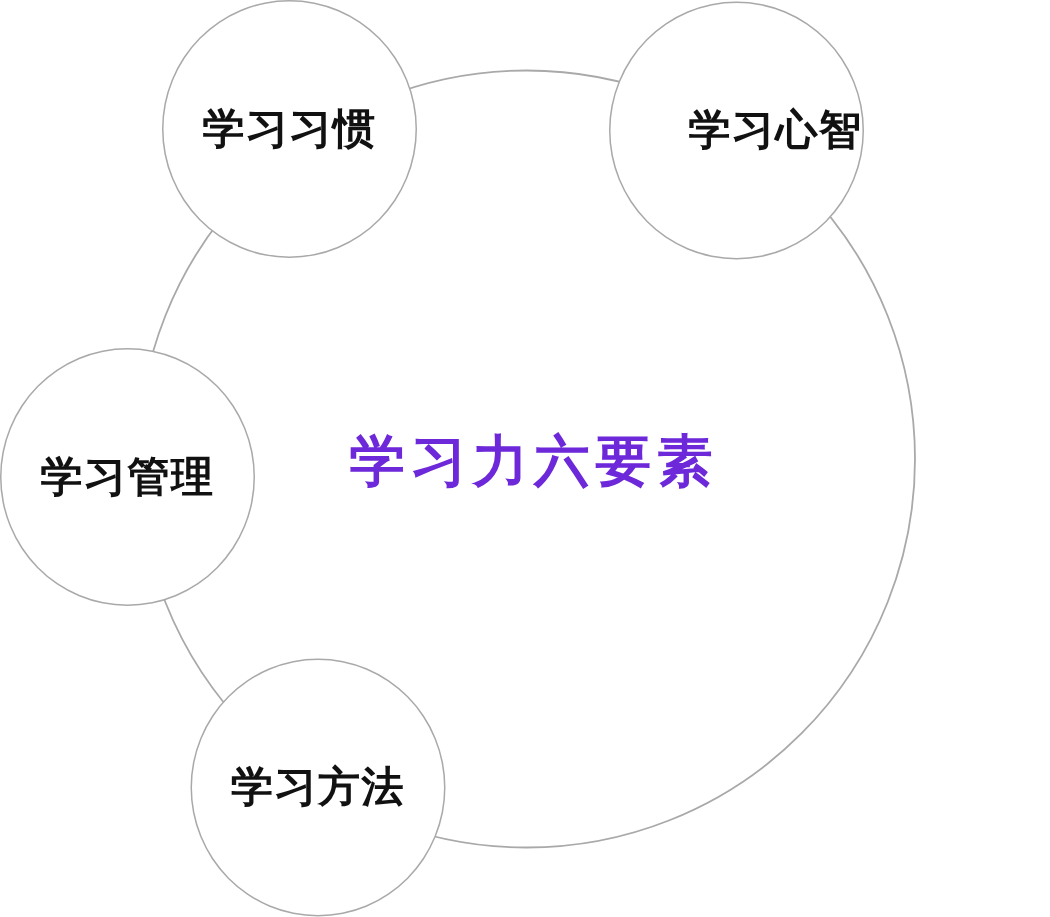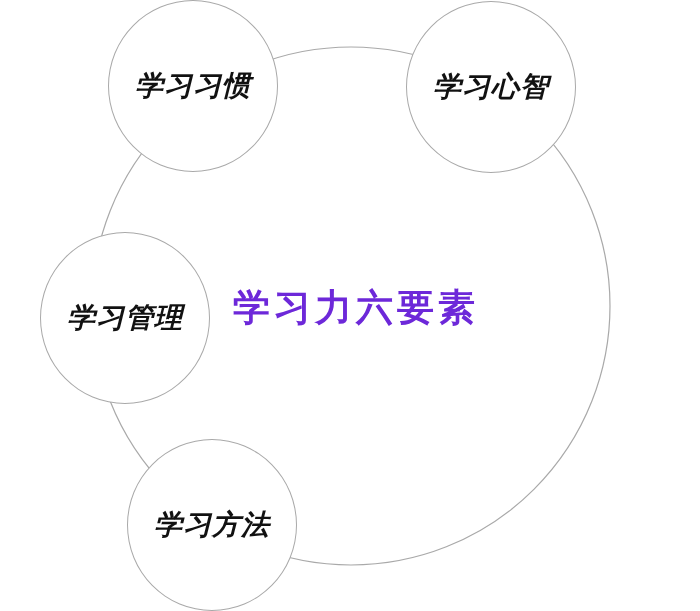--- a/index.html
+++ b/index.html
@@ -6,21 +6,21 @@
     body { width: 700px; height: 611px; overflow: hidden; position: relative; }
     .stage { position: absolute; left: 0; top: 0; width: 700px; height: 611px; }
     svg.ring { position: absolute; left: 0; top: 0; }
     .node {
       position: absolute;
       width: 170px; height: 172px;
       border-radius: 50%;
       border: 1px solid #a9a9a9;
       background: #ffffff;
       box-sizing: border-box;
-      display: flex; align-items: center; justify-content: center; font-style: italic;
+      display: flex; align-items: center; justify-content: center;
     }
     .node-label {
       font-family: "DejaVu Sans", sans-serif;
       font-weight: bold;
       font-size: 28px;
       letter-spacing: 1px;
       color: #111111;
       white-space: nowrap;
     }
     .center-title {
@@ -43,26 +43,26 @@
   <svg class="ring" width="700" height="611" viewBox="0 0 700 611">
     <circle cx="351" cy="306" r="259" fill="none" stroke="#a9a9a9" stroke-width="1.2"></circle>
   </svg>
 
   <div class="center-title">学习力六要素</div>
 
   <div class="node" style="left:108px; top:0px;">
     <span class="node-label">学习习惯</span>
   </div>
 
-  <div class="node" style="left:406px; top:1px;">
+  <div class="node" style="left:406px; top:1px;justify-content:flex-end;">
     <span class="node-label">学习心智</span>
   </div>
 
 
 
   <div class="node" style="left:127px; top:439px;">
     <span class="node-label">学习方法</span>
   </div>
 
-  <div class="node" style="left:0px; top:232px;margin-left:40px;">
+  <div class="node" style="left:0px; top:232px;">
     <span class="node-label">学习管理</span>
   </div>
 </div>
 
 </body></html>

